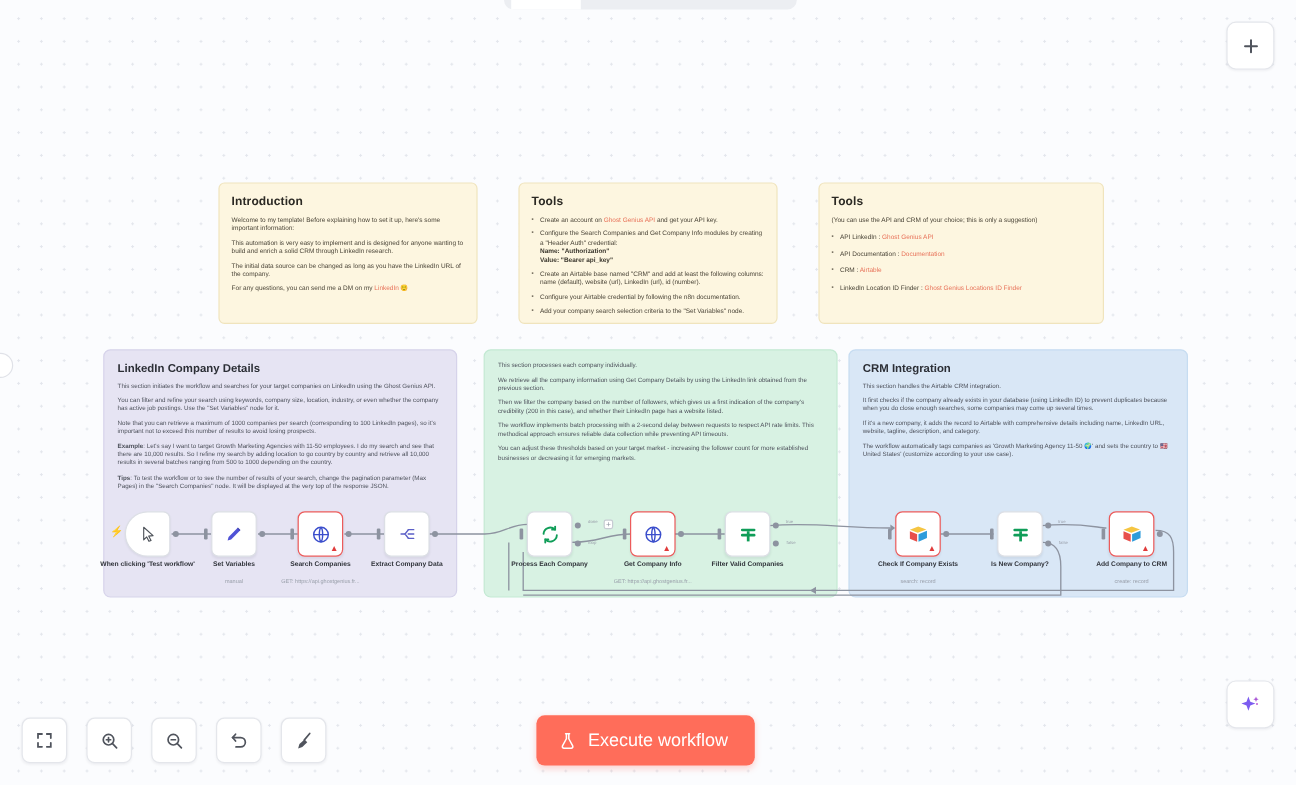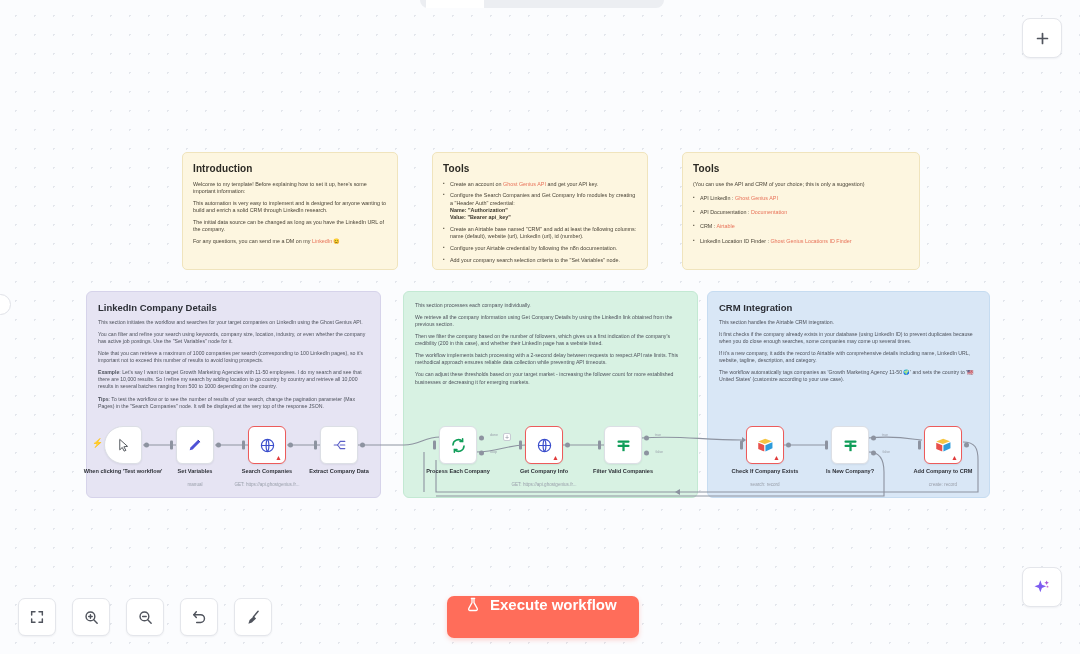--- a/index.html
+++ b/index.html
@@ -42,22 +42,22 @@
 
   
   .toolbar { position: absolute; left: 18px; top: 598px; display: flex; gap: 16px; }
   .toolbar .sqbtn { position: relative; left: auto; top: auto; }
 
   
   #execute-workflow-btn {
     position: absolute; left: 447px; top: 596px;
     height: 42px; padding: 0 22px 0 18px;
     background: #ff6d5a; color: #fff; border: none; border-radius: 7px;
-    display: flex; align-items: flex-start; gap: 9px;
-    font-size: 15px; font-weight: 700; font-family: "Liberation Sans", sans-serif;
+    display: flex; align-items: center; gap: 9px;
+    font-size: 15px; font-weight: 400; font-family: "Liberation Sans", sans-serif;
     cursor: pointer; box-shadow: 0 2px 5px rgba(255,109,90,.28);
   }
 
   
   .note {
     position: absolute;
     background: #fdf6e0; border: 1px solid #f0e4bd; border-radius: 5px;
     padding: 9px 10px 10px 10px; overflow: hidden;
     color: #4a4437; line-height: 1.35;
   }

